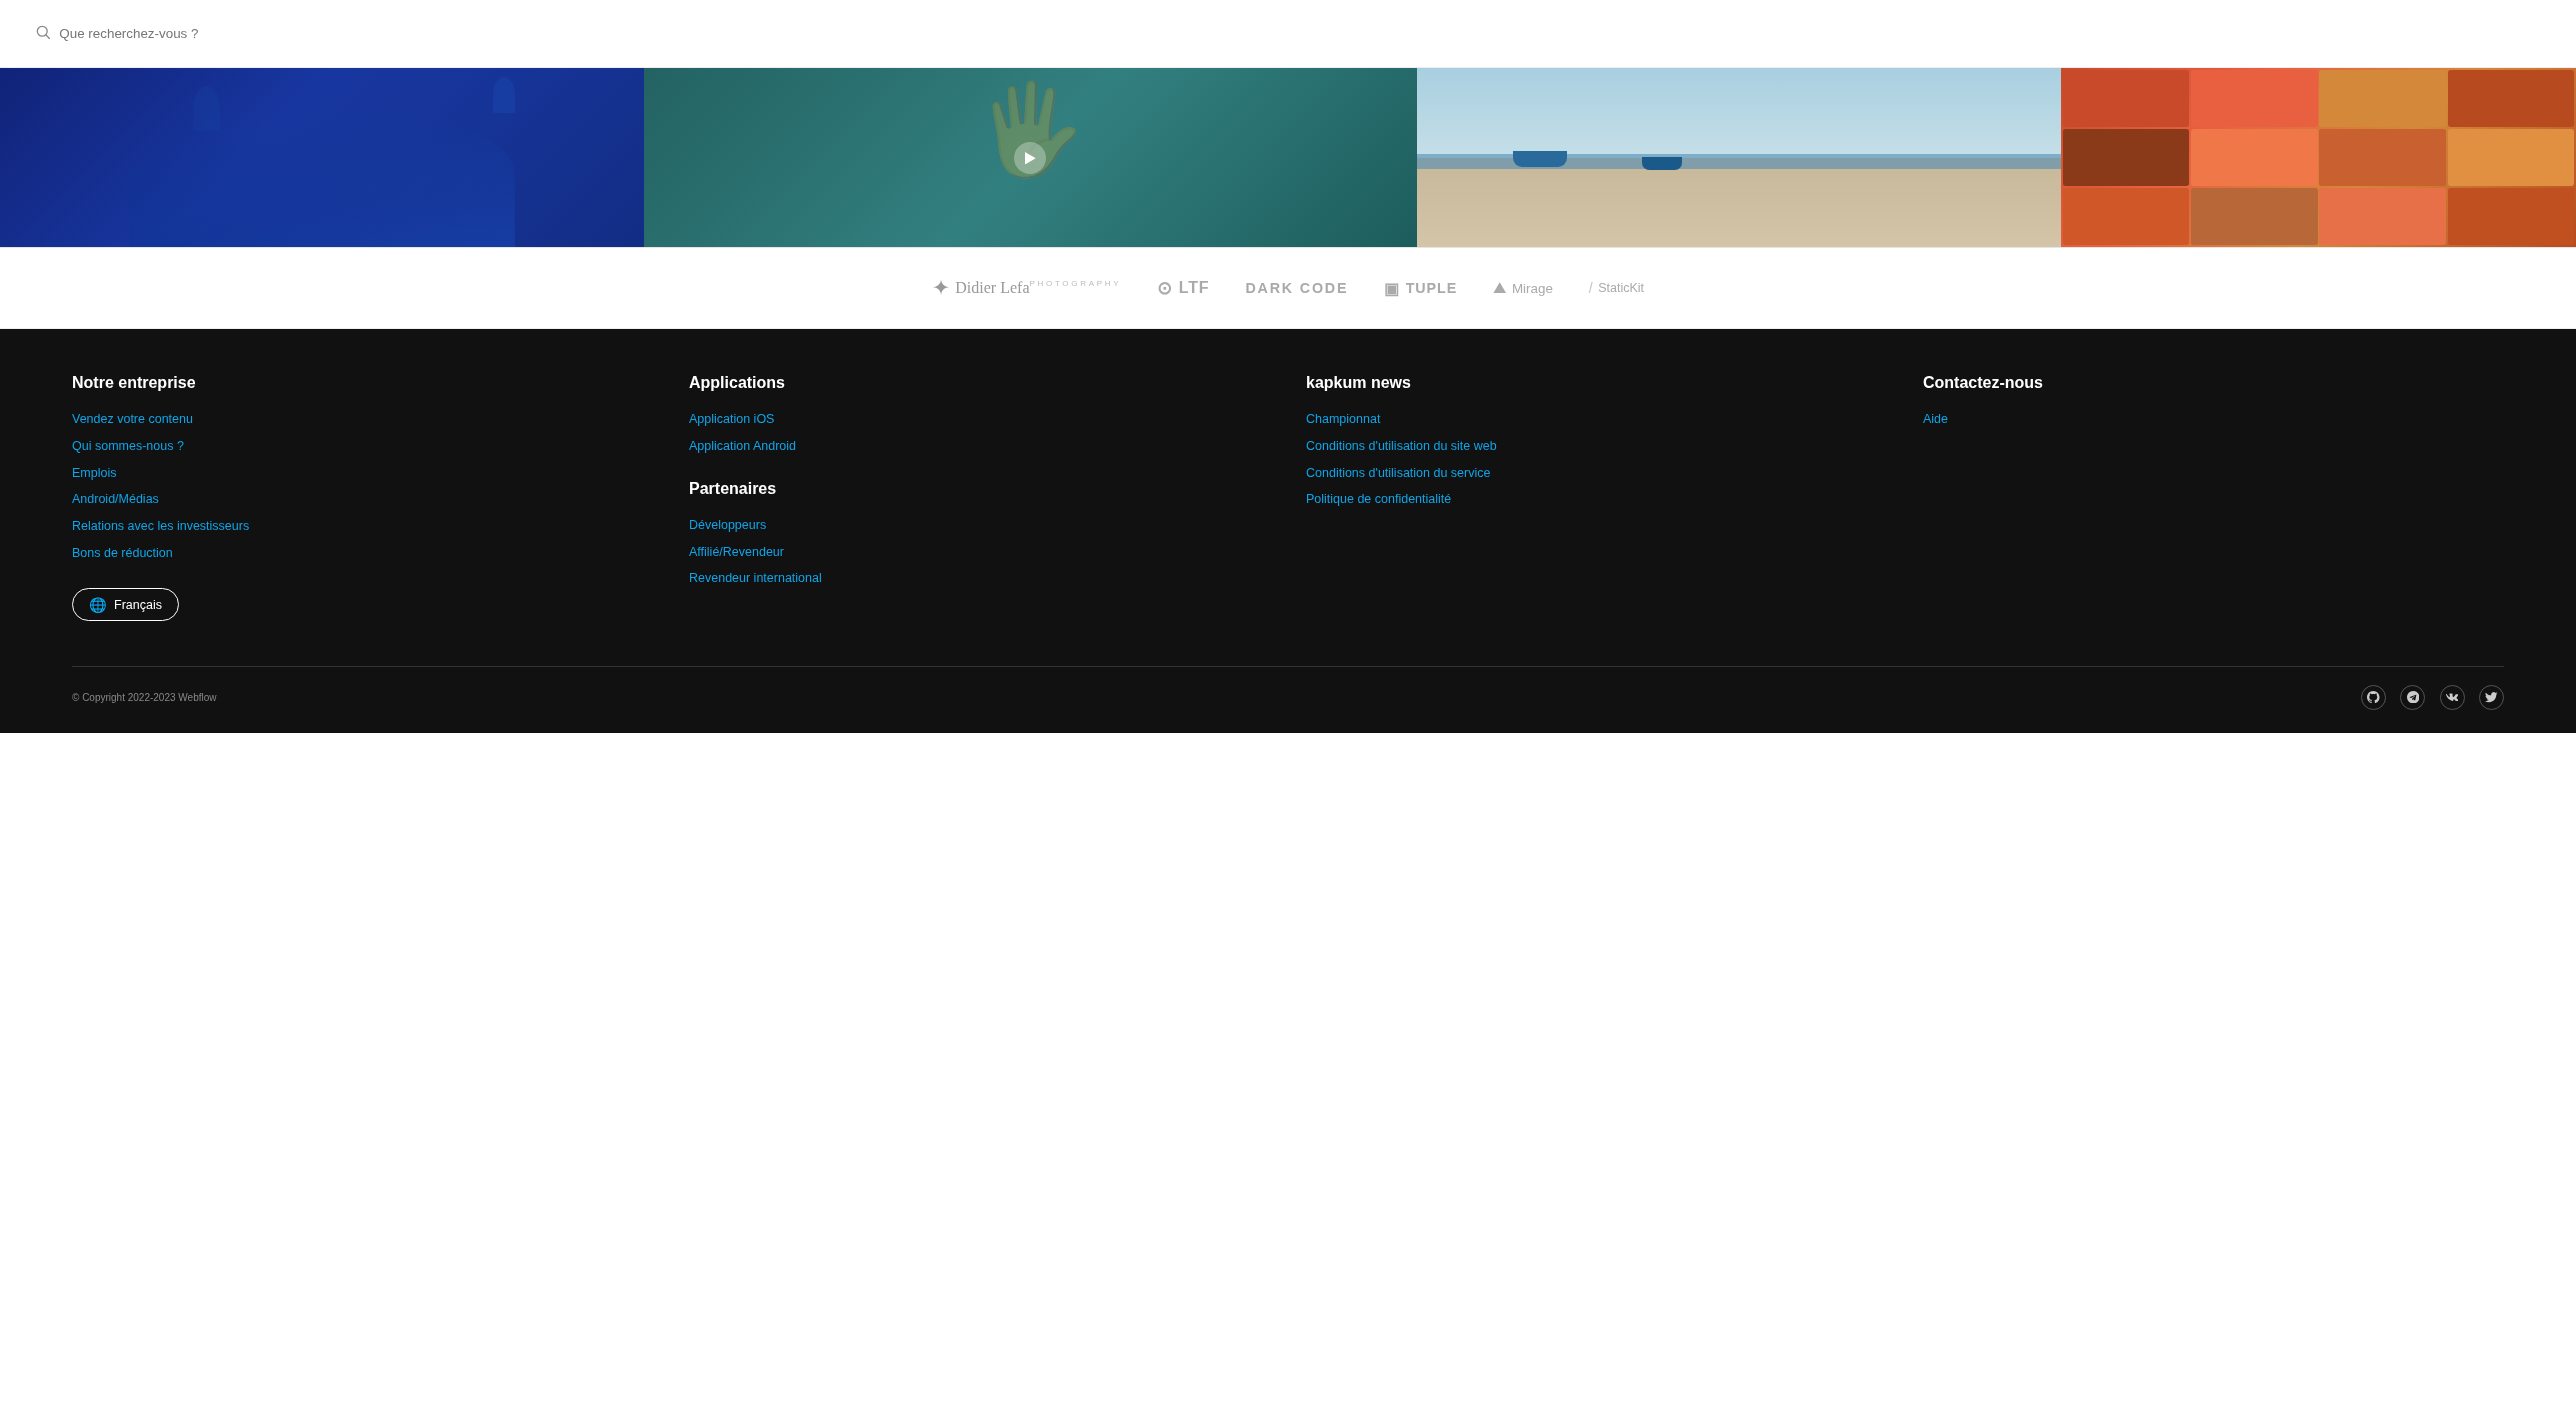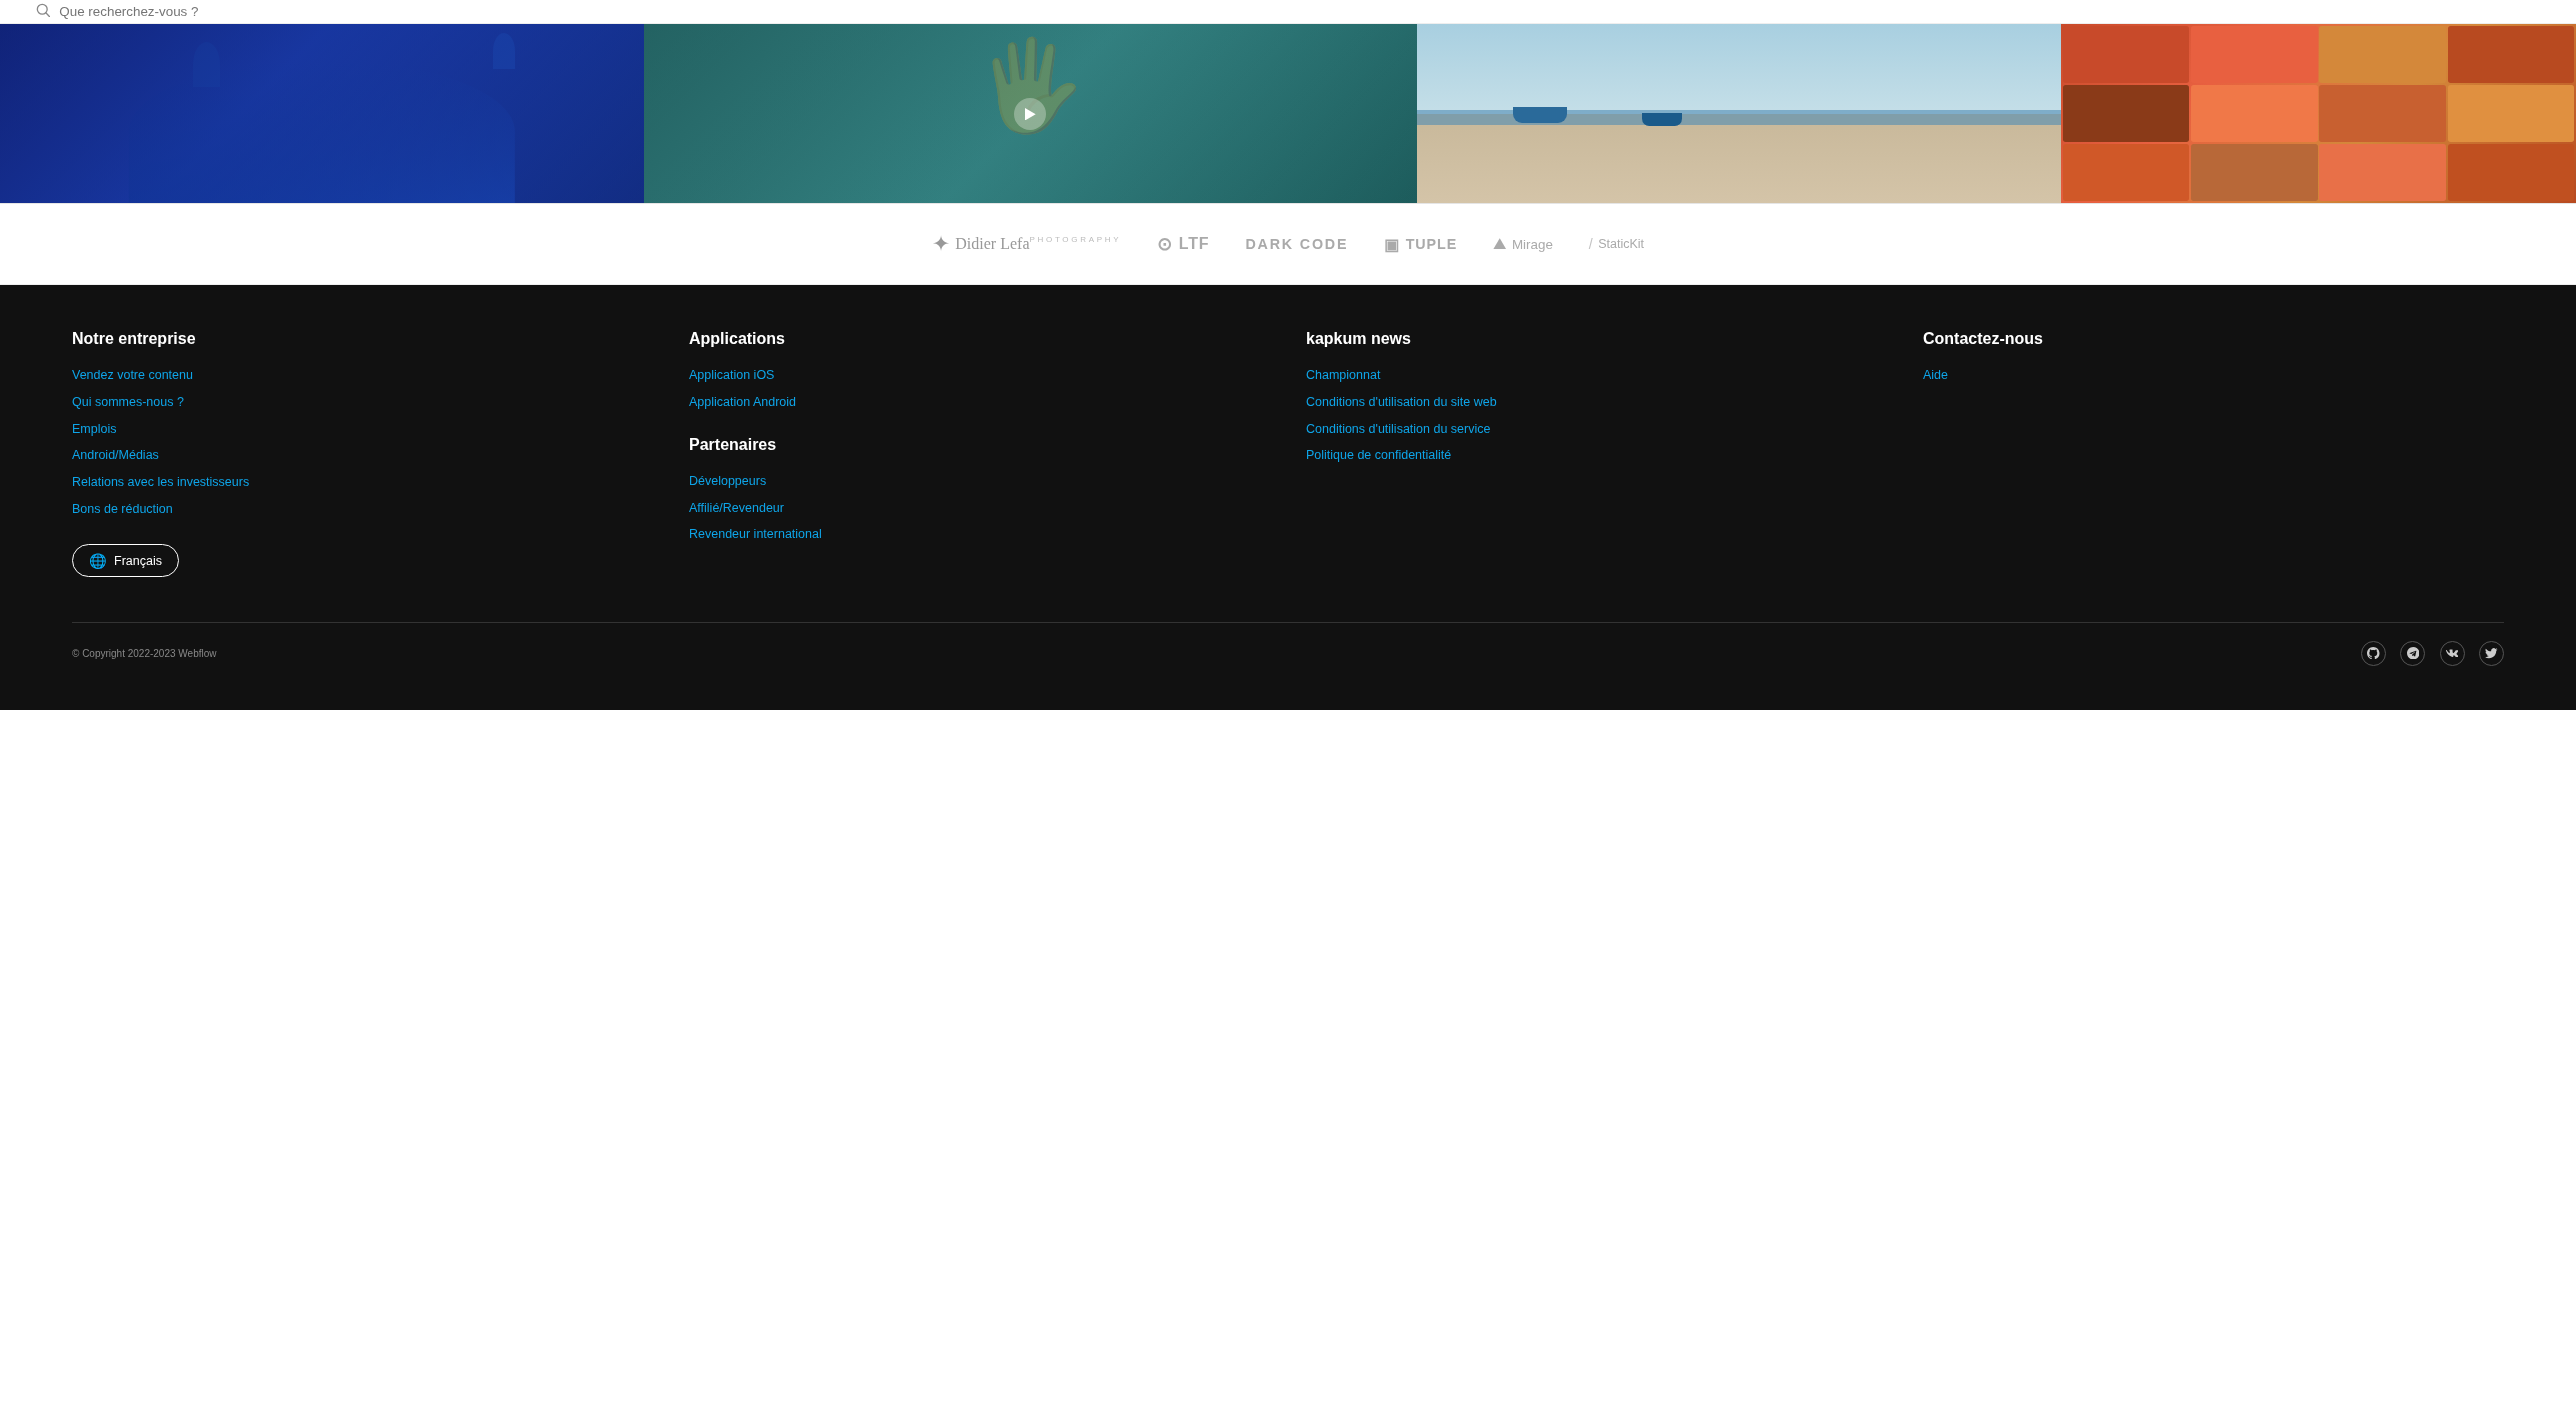--- a/index.html
+++ b/index.html
@@ -2,21 +2,21 @@
 <html style="font-size:14.3px"><head>
   <meta charset="utf-8">
   <style>
     * { margin: 0; padding: 0; box-sizing: border-box; }
     body { font-family: -apple-system, BlinkMacSystemFont, 'Segoe UI', sans-serif; background: #fff; }
 
     
     .search-bar {
       display: flex;
       align-items: center;
-      padding: 3px 36px;
+      padding: 25px 36px;
       border-bottom: 0.9px solid #eee;
       background: #fff;
     }
     .search-bar input {
       border: none;
       outline: none;
       font-size: 13.4px;
       color: #888;
       width: 268px;
     }
@@ -108,21 +108,21 @@
     .partner-logo.ltf { font-weight: 700; font-size: 16px; letter-spacing: 0.9px; }
     .partner-logo.dark-code { font-weight: 700; font-size: 14.3px; letter-spacing: 1.8px; text-align: center; }
     .partner-logo.tuple { font-weight: 700; font-size: 14.3px; letter-spacing: 0.9px; }
     .partner-logo.mirage { font-size: 13.4px; }
     .partner-logo.statickit { font-size: 12.5px; }
 
     
     .footer {
       background: #111;
       color: #fff;
-      padding: 45px 72px 44px;
+      padding: 45px 72px 23px;
     }
     .footer-grid {
       display: grid;
       grid-template-columns: 1fr 1fr 1fr 1fr;
       gap: 36px;
       margin-bottom: 45px;
     }
     .footer-col h3 {
       font-size: 16px;
       font-weight: 700;

